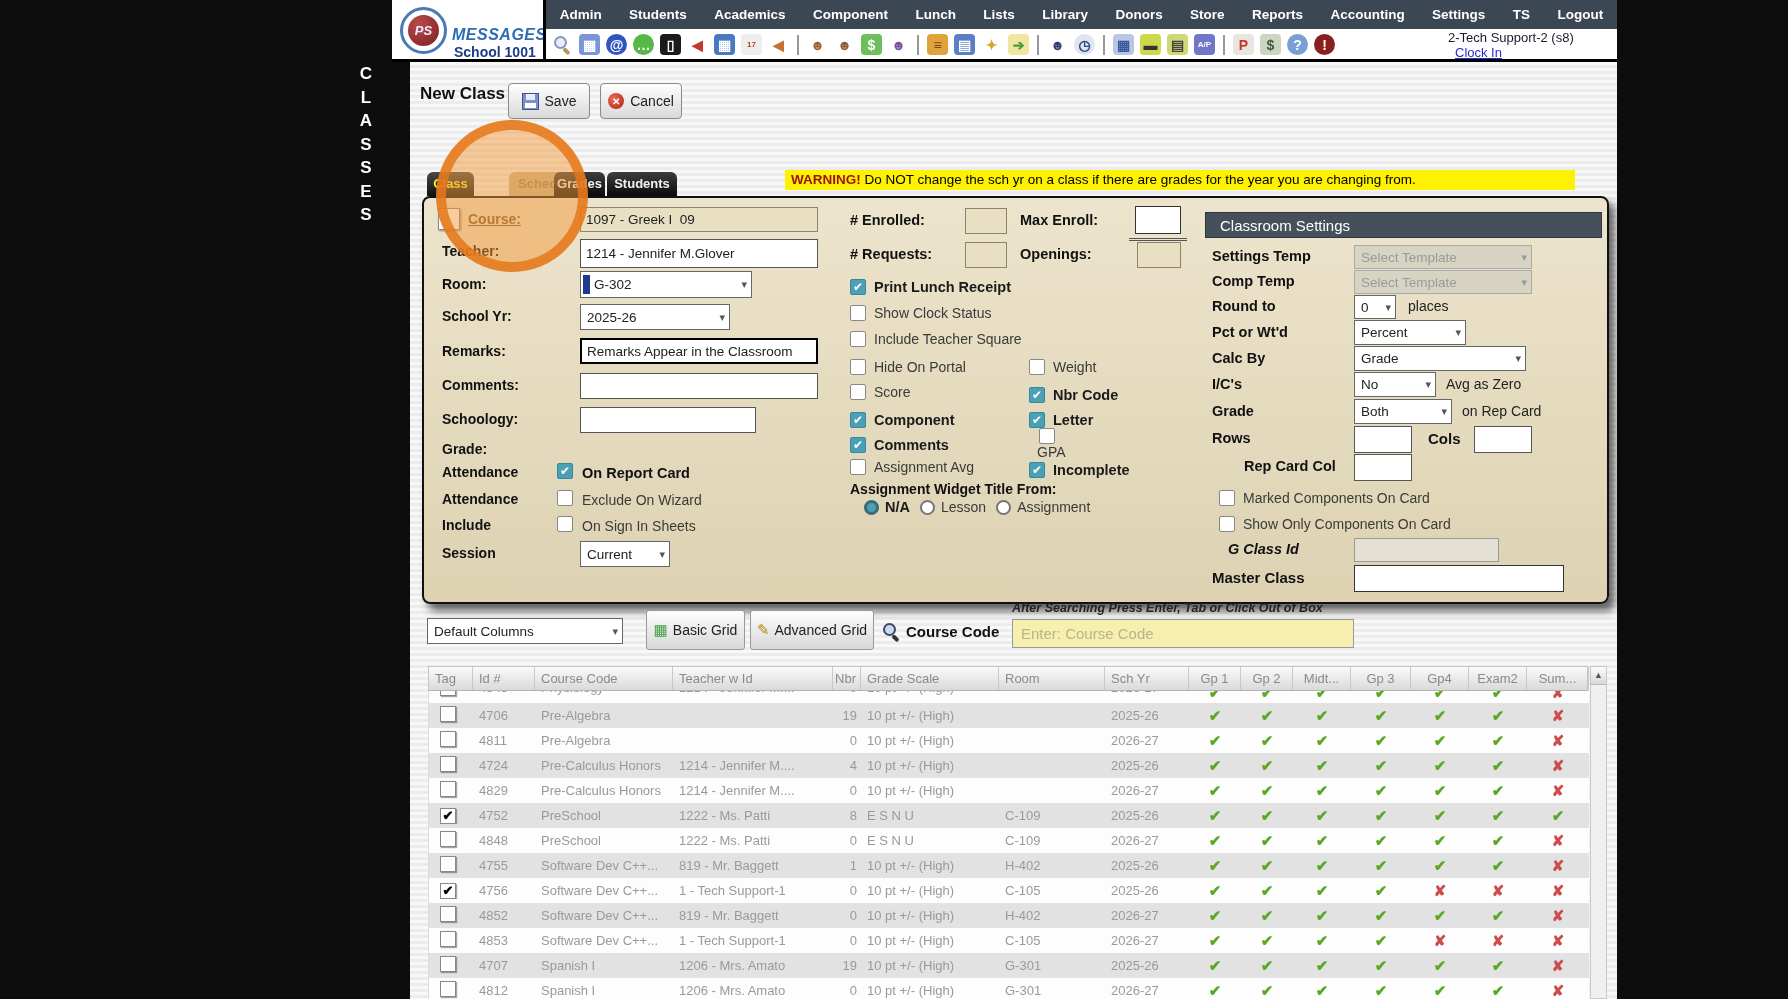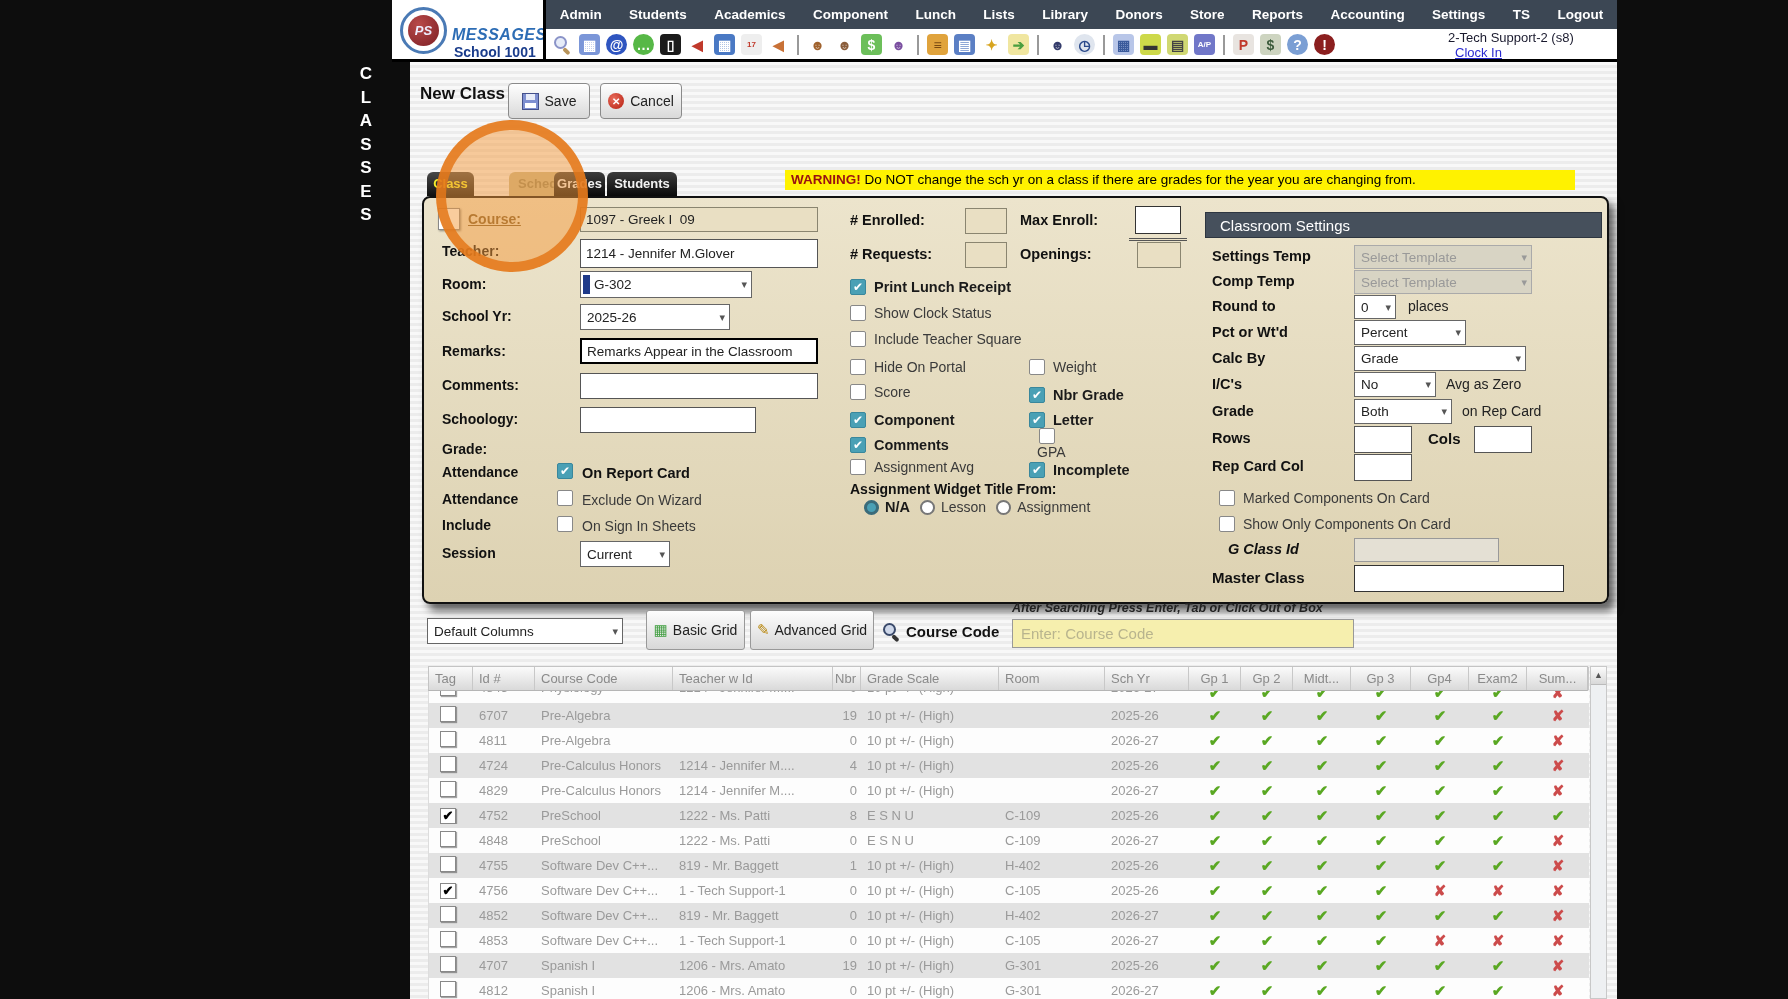--- a/index.html
+++ b/index.html
@@ -317,21 +317,21 @@
                 <span class="optlabel">Weight</span>
               </span></div>
           </div>
           <div class="optrow" style="height: 25px;">
             <div style="width: 179px;"><span style="display: inline-flex; align-items: center;">
                 <span class="cbx"></span>
                 <span class="optlabel">Score</span>
               </span></div>
             <div><span style="display: inline-flex; align-items: center;">
                 <span class="cbx checked">✔</span>
-                <span class="optlabel bold">Nbr Grade</span>
+                <span class="optlabel bold">Nbr Code</span>
               </span></div>
           </div>
           <div class="optrow" style="height: 25px;">
             <div style="width: 179px;"><span style="display: inline-flex; align-items: center;">
                 <span class="cbx checked">✔</span>
                 <span class="optlabel bold">Component</span>
               </span></div>
             <div><span style="display: inline-flex; align-items: center;">
                 <span class="cbx checked">✔</span>
                 <span class="optlabel bold">Letter</span>
@@ -410,21 +410,21 @@
       <div class="cslabel" style="left:788px;top:205px;">Grade</div>
       <div class="sel" style="left:930px;top:201px;width:98px;height:25px;">
           <span>Both</span>
           <span class="arrow">▾</span>
         </div>
       <div class="cssuffix" style="left:1038px;top:205px;">on Rep Card</div>
       <div class="cslabel" style="left:788px;top:232px;">Rows</div>
       <input class="tinput" style="left: 930px; top: 228px; width: 58px; height: 27px;">
       <div class="cslabel" style="left:1004px;top:232px;font-size:15px;">Cols</div>
       <input class="tinput" style="left: 1050px; top: 228px; width: 58px; height: 27px;">
-      <div class="cslabel" style="left:788px;top:260px;">Rep Card Col</div>
+      <div class="cslabel" style="left:820px;top:260px;">Rep Card Col</div>
       <input class="tinput" style="left: 930px; top: 256px; width: 58px; height: 27px;">
       <div id="settings-checks" style="position:absolute;left:795px;top:287px;">
           <div class="optrow">
             <span style="display: inline-flex; align-items: center;">
               <span class="cbx"></span>
               <span class="optlabel">Marked Components On Card</span>
             </span>
           </div>
           <div class="optrow">
             <span style="display: inline-flex; align-items: center;">
@@ -487,21 +487,21 @@
             <div class="mcell mk-ok" style="width: 52px;">✔</div>
             <div class="mcell mk-ok" style="width: 52px;">✔</div>
             <div class="mcell mk-ok" style="width: 58px;">✔</div>
             <div class="mcell mk-ok" style="width: 60px;">✔</div>
             <div class="mcell mk-ok" style="width: 58px;">✔</div>
             <div class="mcell mk-ok" style="width: 58px;">✔</div>
             <div class="mcell mk-bad" style="width: 62px;">✘</div>
           </div>
           <div class="trow gray">
             <div class="tcell" style="width: 44px; padding-left: 0px;"><span class="tagbox"></span></div>
-            <div class="tcell" style="width: 62px;">6707</div>
+            <div class="tcell" style="width: 62px;">4706</div>
             <div class="tcell" style="width: 138px;">Pre-Algebra</div>
             <div class="tcell" style="width: 160px;"></div>
             <div class="tcell num" style="width: 28px;">19</div>
             <div class="tcell" style="width: 138px;">10 pt +/- (High)</div>
             <div class="tcell" style="width: 106px;"></div>
             <div class="tcell" style="width: 84px;">2025-26</div>
             <div class="mcell mk-ok" style="width: 52px;">✔</div>
             <div class="mcell mk-ok" style="width: 52px;">✔</div>
             <div class="mcell mk-ok" style="width: 58px;">✔</div>
             <div class="mcell mk-ok" style="width: 60px;">✔</div>

